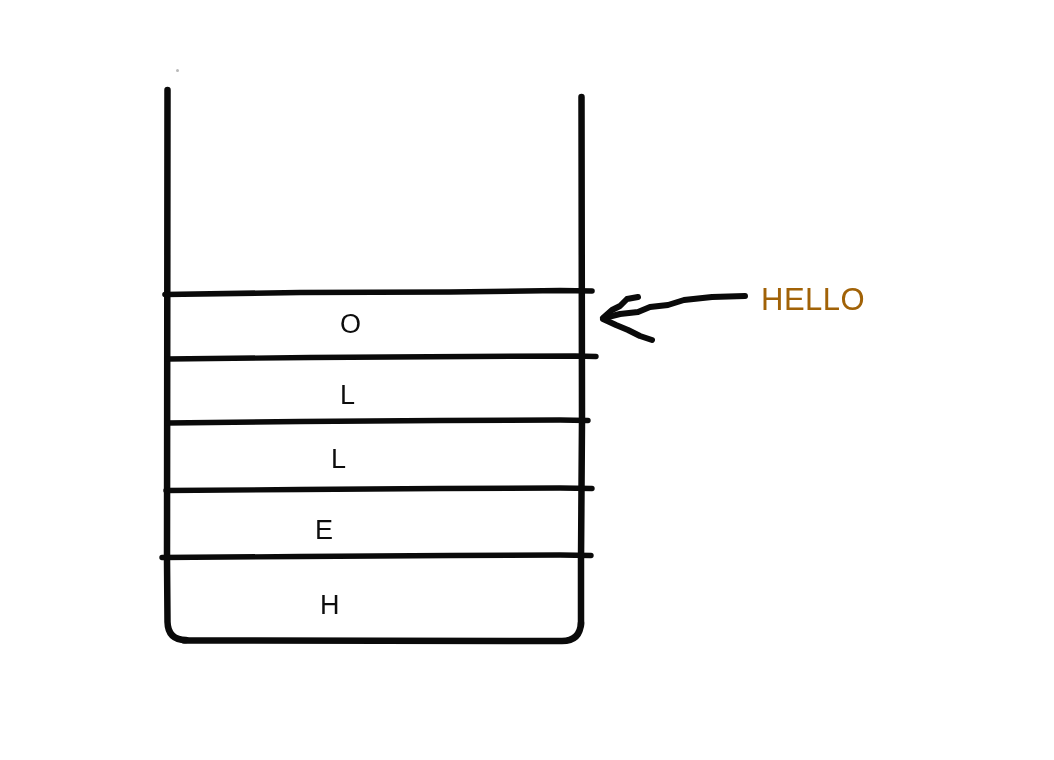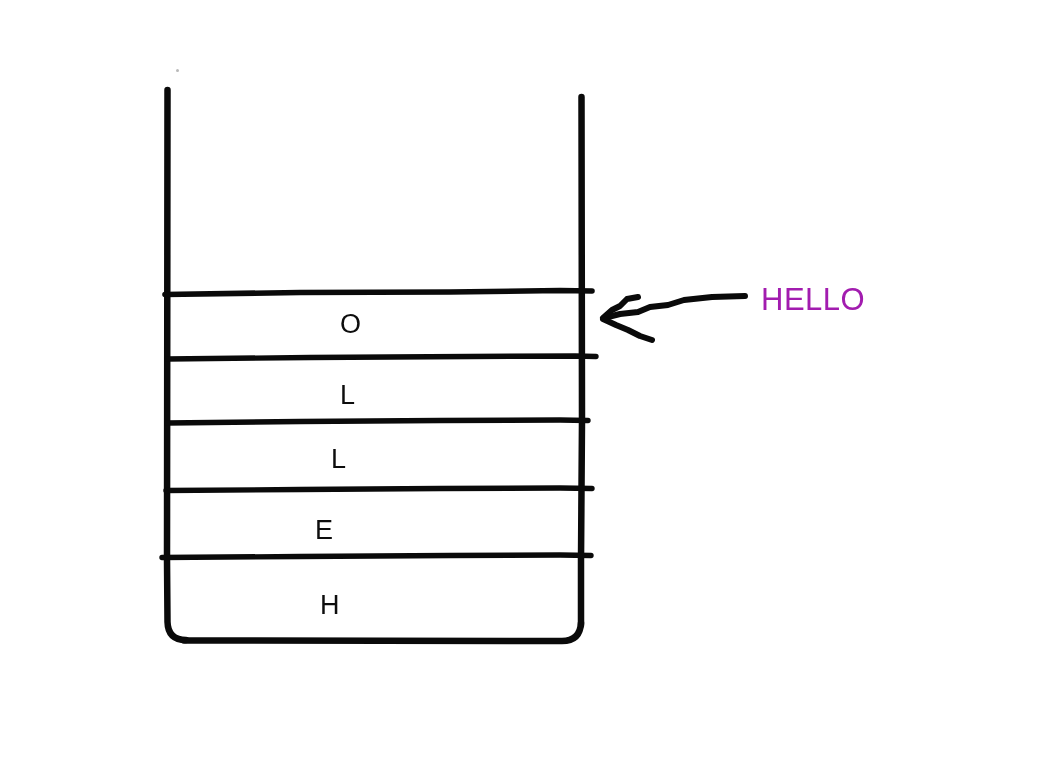--- a/index.html
+++ b/index.html
@@ -33,21 +33,21 @@
     color: #0d0d0d;
     line-height: 1;
     letter-spacing: 0.5px;
     user-select: none;
   }
   .annotation-label {
     position: absolute;
     font-family: "Liberation Sans", sans-serif;
     font-size: 31px;
     font-weight: 400;
-    color: #a21caf;
+    color: #a16207;
     line-height: 1;
     letter-spacing: 0.5px;
     white-space: nowrap;
     user-select: none;
   }
   .speck {
     position: absolute;
     width: 3px;
     height: 3px;
     background: #b9b9b9;

